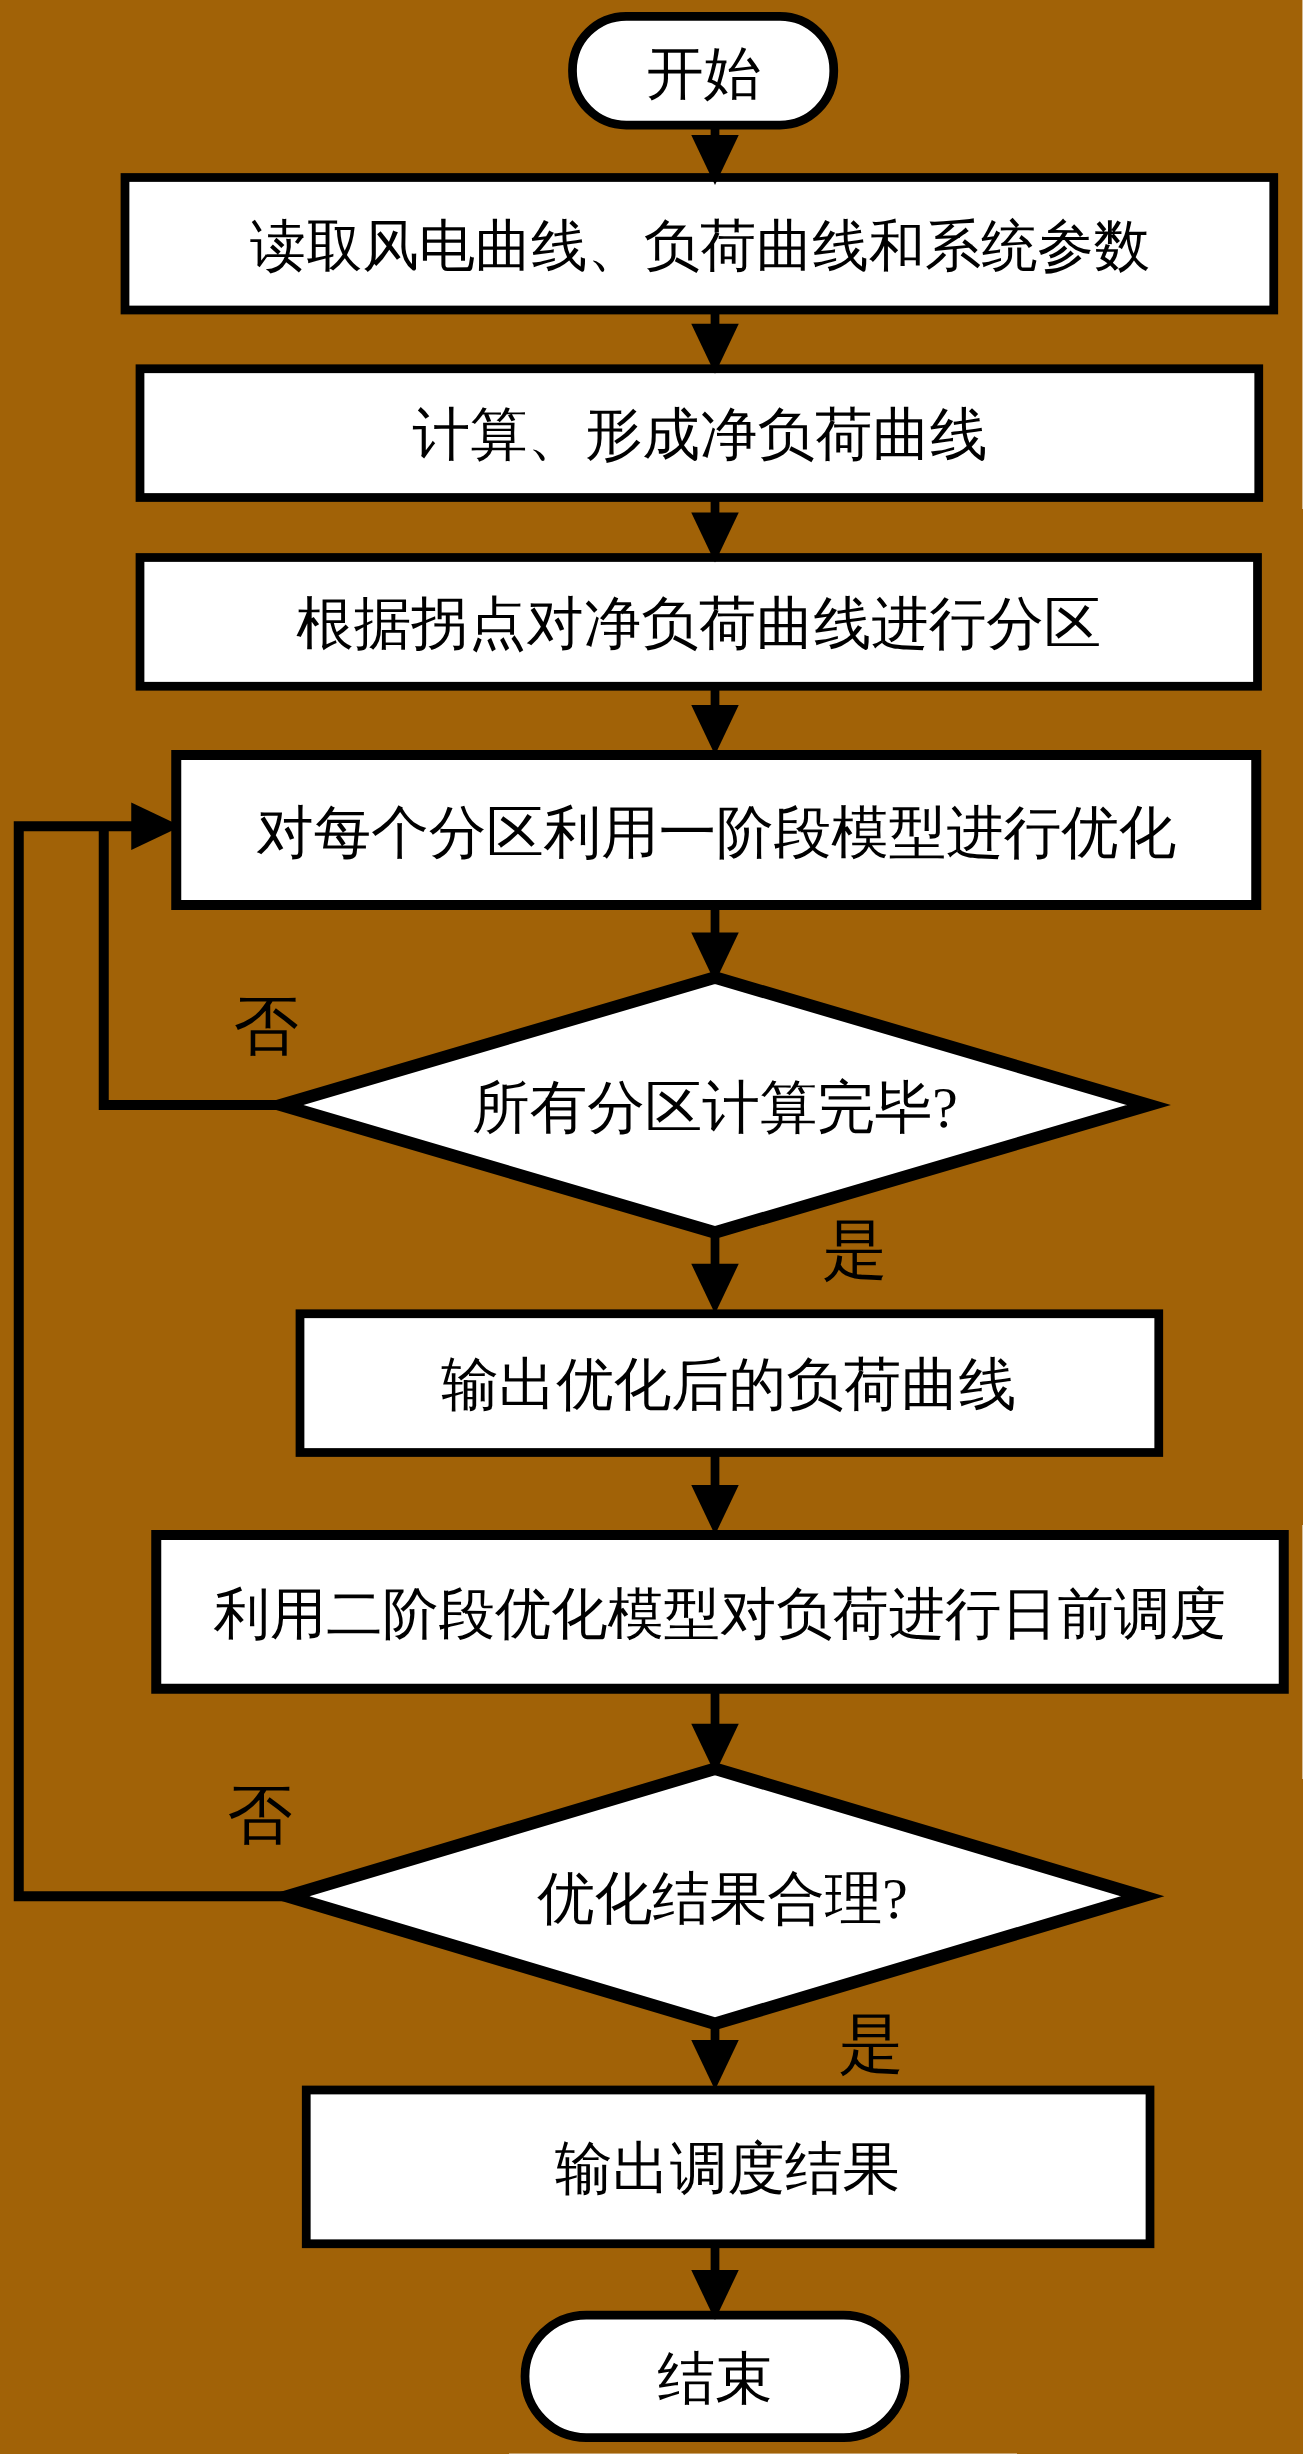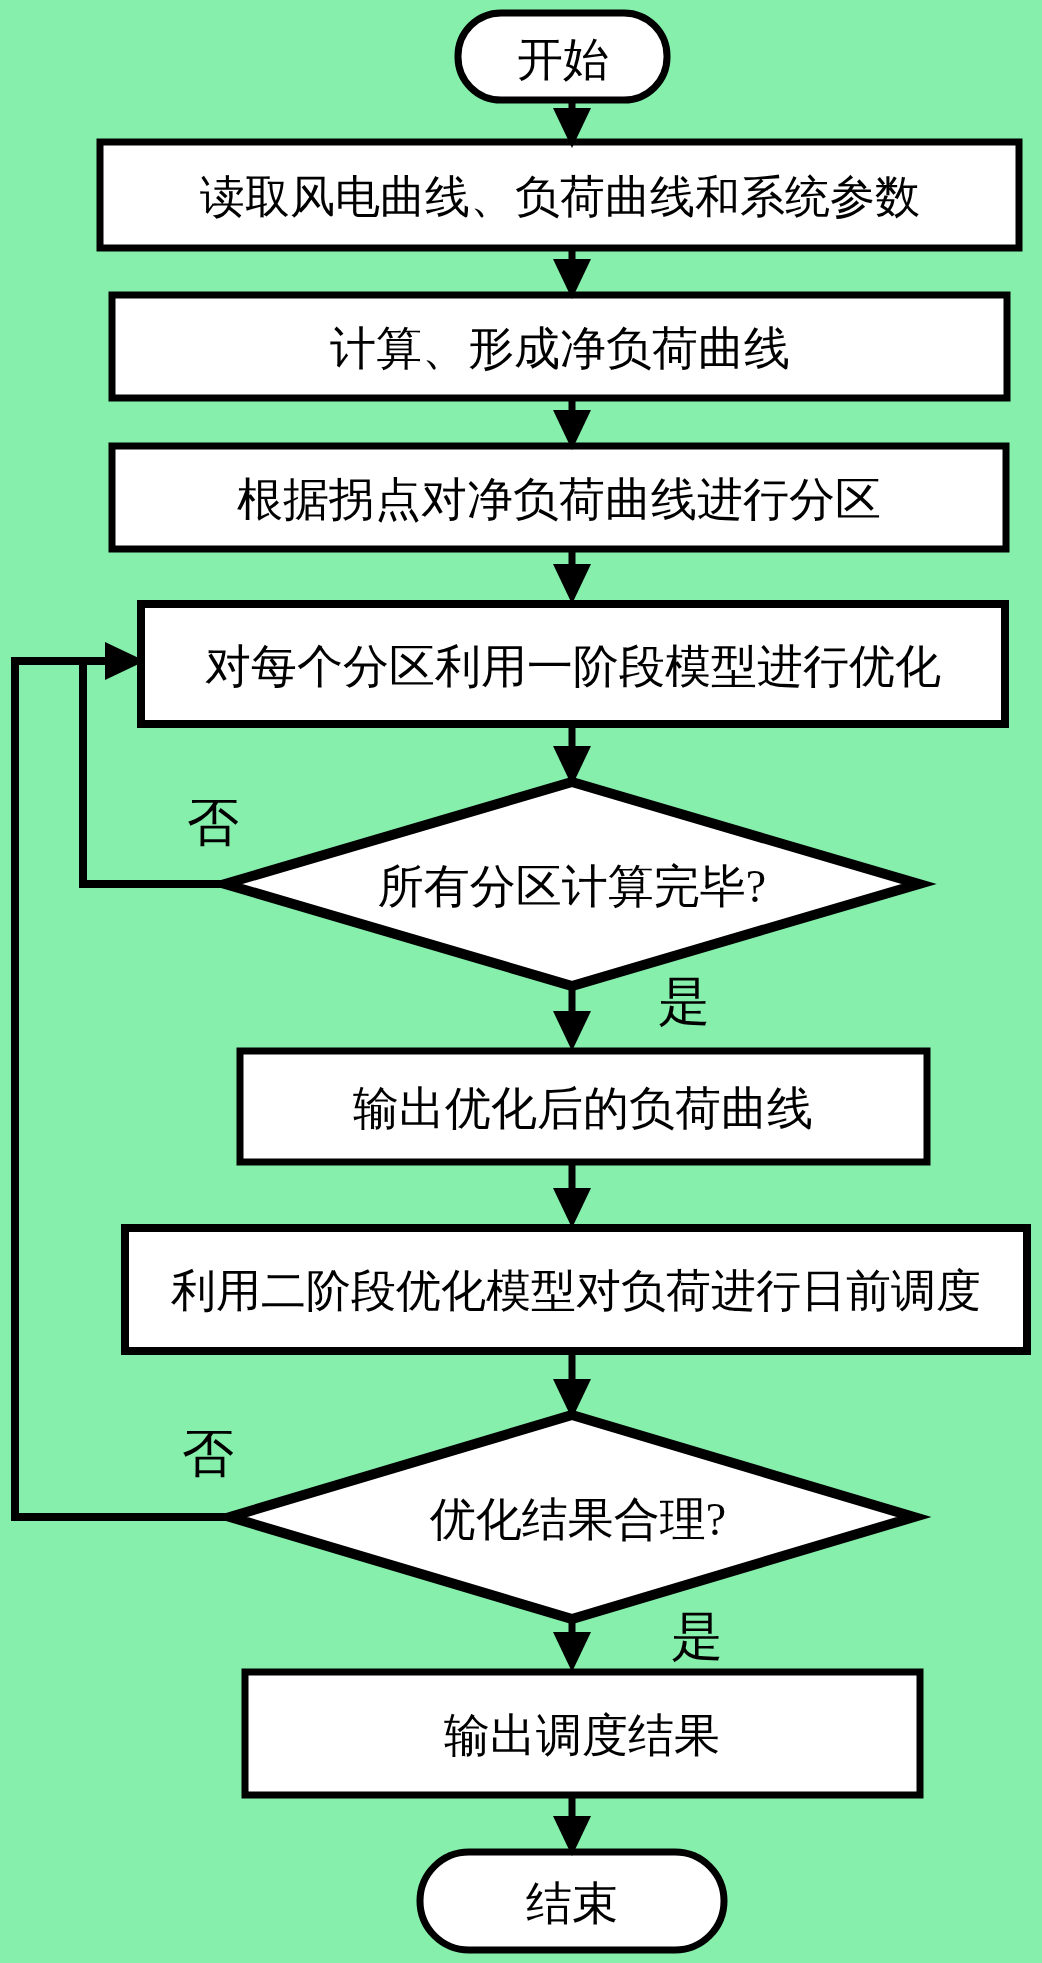--- a/index.html
+++ b/index.html
@@ -4,21 +4,21 @@
 <style>
   html, body {
     margin: 0;
     padding: 0;
     background: #ffffff;
   }
   .canvas {
     position: relative;
     width: 1042px;
     height: 1963px;
-    background: #86efac;
+    background: #a16207;
     overflow: hidden;
   }
   svg {
     display: block;
     width: 1042px;
     height: 1963px;
   }
   .shape {
     fill: #ffffff;
     stroke: #000000;

